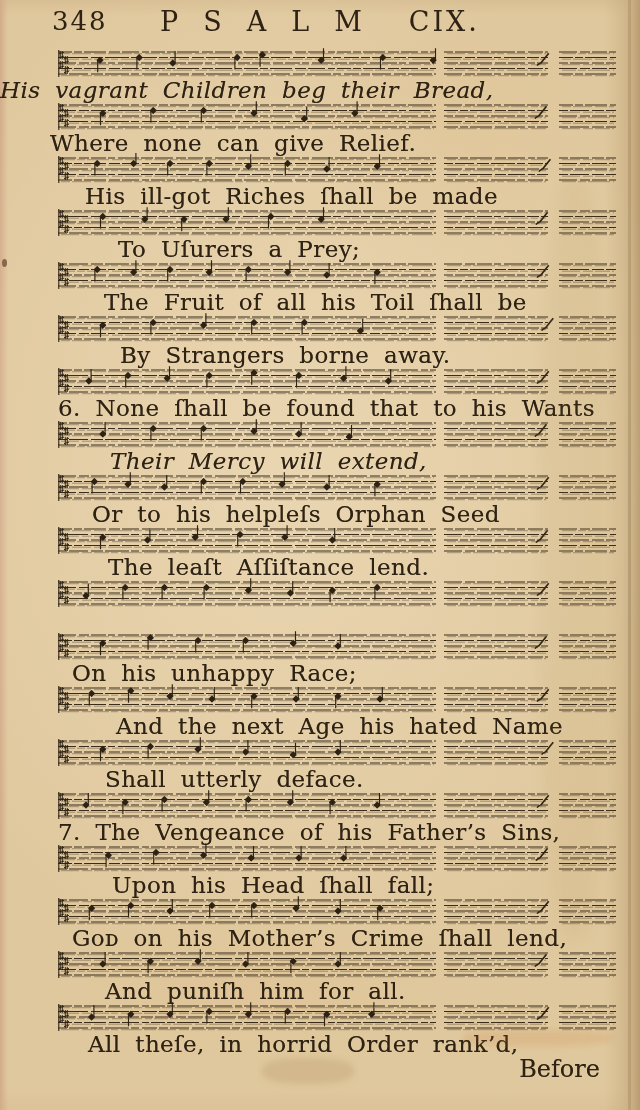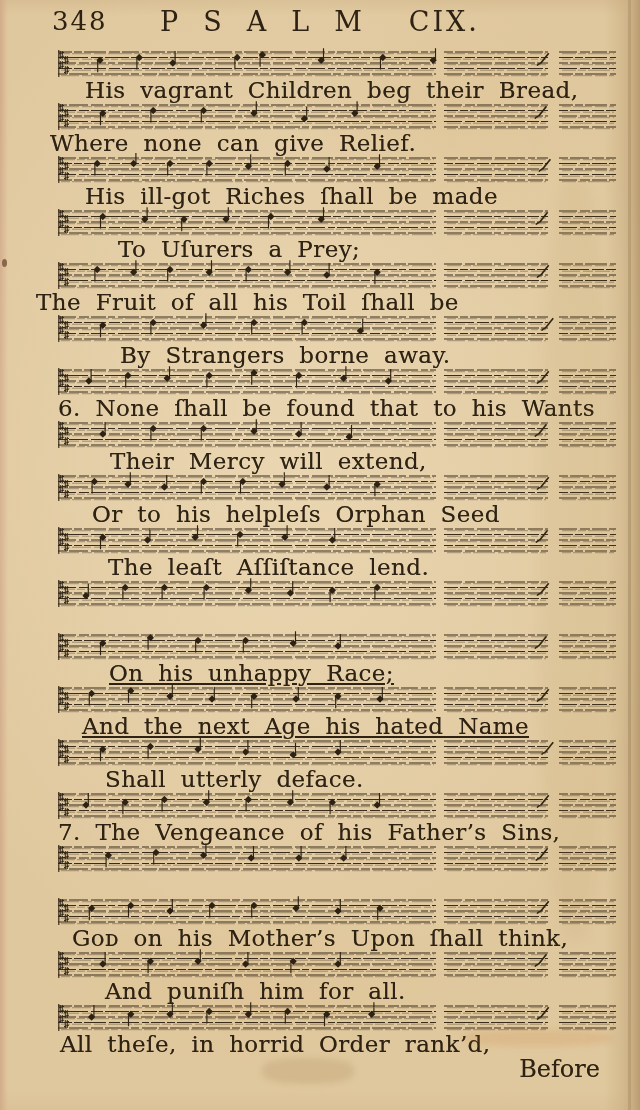--- a/index.html
+++ b/index.html
@@ -101,21 +101,21 @@
           <line x1="202.10" y1="8.25" x2="202.10" y2="19.75" stroke="var(--ink)" stroke-width="1.15"></line>
           <rect x="260.65" y="10.70" width="5.1" height="5.1" rx="0.6" fill="var(--ink)" transform="rotate(45 263.20 13.25)"></rect>
           <line x1="265.50" y1="12.75" x2="265.50" y2="1.25" stroke="var(--ink)" stroke-width="1.15"></line>
           <rect x="322.25" y="7.95" width="5.1" height="5.1" rx="0.6" fill="var(--ink)" transform="rotate(45 324.80 10.50)"></rect>
           <line x1="322.50" y1="11.00" x2="322.50" y2="22.50" stroke="var(--ink)" stroke-width="1.15"></line>
           <rect x="372.65" y="10.70" width="5.1" height="5.1" rx="0.6" fill="var(--ink)" transform="rotate(45 375.20 13.25)"></rect>
           <line x1="377.50" y1="12.75" x2="377.50" y2="1.25" stroke="var(--ink)" stroke-width="1.15"></line>
           <line x1="482.7" y1="16.3" x2="490.7" y2="6.3" stroke="var(--ink)" stroke-width="1.7"></line>
           <path d="M482.7,16.3 q-2.5,0.6 -3.6,2.4" stroke="var(--ink)" stroke-width="1.5" fill="none"></path>
         </svg>
-        <div class="lyric" style="padding-left: 85px;">His vagrant Children beg their Bread,</div>
+        <div class="lyric" style=" font-style: italic;">His vagrant Children beg their Bread,</div>
       </div>
       <div class="row">
         <svg width="560" height="34" viewBox="0 0 560 34">
           <line x1="0" y1="5" x2="378" y2="5" stroke="var(--stave)" stroke-width="1.15" stroke-dasharray="9 2 19 3 12 2 24 2 8 3 15 2"></line>
           <line x1="3" y1="6.7" x2="376" y2="6.7" stroke="var(--stave)" stroke-width="0.8" opacity="0.5" stroke-dasharray="18 3 10 2 15 2 7 3 21 2 12 2"></line>
           <line x1="386" y1="5" x2="490" y2="5" stroke="var(--stave)" stroke-width="1.15" stroke-dasharray="18 3 10 2 15 2 7 3 21 2 12 2"></line>
           <line x1="389" y1="6.7" x2="488" y2="6.7" stroke="var(--stave)" stroke-width="0.8" opacity="0.5" stroke-dasharray="14 2 8 2 22 3 11 2 17 3 7 2"></line>
           <line x1="501" y1="5" x2="558" y2="5" stroke="var(--stave)" stroke-width="1.15" stroke-dasharray="14 2 8 2 22 3 11 2 17 3 7 2"></line>
           <line x1="504" y1="6.7" x2="556" y2="6.7" stroke="var(--stave)" stroke-width="0.8" opacity="0.5" stroke-dasharray="9 2 19 3 12 2 24 2 8 3 15 2"></line>
           <line x1="0" y1="10.5" x2="378" y2="10.5" stroke="var(--stave)" stroke-width="1.15" stroke-dasharray="18 3 10 2 15 2 7 3 21 2 12 2"></line>
@@ -325,21 +325,21 @@
           <line x1="188.10" y1="11.00" x2="188.10" y2="22.50" stroke="var(--ink)" stroke-width="1.15"></line>
           <rect x="227.05" y="10.70" width="5.1" height="5.1" rx="0.6" fill="var(--ink)" transform="rotate(45 229.60 13.25)"></rect>
           <line x1="231.90" y1="12.75" x2="231.90" y2="1.25" stroke="var(--ink)" stroke-width="1.15"></line>
           <rect x="266.25" y="13.45" width="5.1" height="5.1" rx="0.6" fill="var(--ink)" transform="rotate(45 268.80 16.00)"></rect>
           <line x1="271.10" y1="15.50" x2="271.10" y2="4.00" stroke="var(--ink)" stroke-width="1.15"></line>
           <rect x="316.65" y="10.70" width="5.1" height="5.1" rx="0.6" fill="var(--ink)" transform="rotate(45 319.20 13.25)"></rect>
           <line x1="316.90" y1="13.75" x2="316.90" y2="25.25" stroke="var(--ink)" stroke-width="1.15"></line>
           <line x1="482.7" y1="16.3" x2="490.7" y2="6.3" stroke="var(--ink)" stroke-width="1.7"></line>
           <path d="M482.7,16.3 q-2.5,0.6 -3.6,2.4" stroke="var(--ink)" stroke-width="1.5" fill="none"></path>
         </svg>
-        <div class="lyric" style="padding-left: 36px;">The Fruit of all his Toil ſhall be</div>
+        <div class="lyric" style="padding-left: 104px;">The Fruit of all his Toil ſhall be</div>
       </div>
       <div class="row">
         <svg width="560" height="34" viewBox="0 0 560 34">
           <line x1="0" y1="5" x2="378" y2="5" stroke="var(--stave)" stroke-width="1.15" stroke-dasharray="18 3 10 2 15 2 7 3 21 2 12 2"></line>
           <line x1="3" y1="6.7" x2="376" y2="6.7" stroke="var(--stave)" stroke-width="0.8" opacity="0.5" stroke-dasharray="14 2 8 2 22 3 11 2 17 3 7 2"></line>
           <line x1="386" y1="5" x2="490" y2="5" stroke="var(--stave)" stroke-width="1.15" stroke-dasharray="14 2 8 2 22 3 11 2 17 3 7 2"></line>
           <line x1="389" y1="6.7" x2="488" y2="6.7" stroke="var(--stave)" stroke-width="0.8" opacity="0.5" stroke-dasharray="9 2 19 3 12 2 24 2 8 3 15 2"></line>
           <line x1="501" y1="5" x2="558" y2="5" stroke="var(--stave)" stroke-width="1.15" stroke-dasharray="9 2 19 3 12 2 24 2 8 3 15 2"></line>
           <line x1="504" y1="6.7" x2="556" y2="6.7" stroke="var(--stave)" stroke-width="0.8" opacity="0.5" stroke-dasharray="18 3 10 2 15 2 7 3 21 2 12 2"></line>
           <line x1="0" y1="10.5" x2="378" y2="10.5" stroke="var(--stave)" stroke-width="1.15" stroke-dasharray="14 2 8 2 22 3 11 2 17 3 7 2"></line>
@@ -491,21 +491,21 @@
           <line x1="143.30" y1="11.00" x2="143.30" y2="22.50" stroke="var(--ink)" stroke-width="1.15"></line>
           <rect x="193.45" y="10.70" width="5.1" height="5.1" rx="0.6" fill="var(--ink)" transform="rotate(45 196.00 13.25)"></rect>
           <line x1="198.30" y1="12.75" x2="198.30" y2="1.25" stroke="var(--ink)" stroke-width="1.15"></line>
           <rect x="238.25" y="13.45" width="5.1" height="5.1" rx="0.6" fill="var(--ink)" transform="rotate(45 240.80 16.00)"></rect>
           <line x1="243.10" y1="15.50" x2="243.10" y2="4.00" stroke="var(--ink)" stroke-width="1.15"></line>
           <rect x="288.65" y="16.20" width="5.1" height="5.1" rx="0.6" fill="var(--ink)" transform="rotate(45 291.20 18.75)"></rect>
           <line x1="293.50" y1="18.25" x2="293.50" y2="6.75" stroke="var(--ink)" stroke-width="1.15"></line>
           <line x1="480.5" y1="16.3" x2="488.5" y2="6.3" stroke="var(--ink)" stroke-width="1.7"></line>
           <path d="M480.5,16.3 q-2.5,0.6 -3.6,2.4" stroke="var(--ink)" stroke-width="1.5" fill="none"></path>
         </svg>
-        <div class="lyric" style="padding-left: 110px;">Their Mercy will extend,</div>
+        <div class="lyric" style="padding-left: 110px; font-style: italic;">Their Mercy will extend,</div>
       </div>
       <div class="row">
         <svg width="560" height="34" viewBox="0 0 560 34">
           <line x1="0" y1="5" x2="378" y2="5" stroke="var(--stave)" stroke-width="1.15" stroke-dasharray="18 3 10 2 15 2 7 3 21 2 12 2"></line>
           <line x1="3" y1="6.7" x2="376" y2="6.7" stroke="var(--stave)" stroke-width="0.8" opacity="0.5" stroke-dasharray="14 2 8 2 22 3 11 2 17 3 7 2"></line>
           <line x1="386" y1="5" x2="490" y2="5" stroke="var(--stave)" stroke-width="1.15" stroke-dasharray="14 2 8 2 22 3 11 2 17 3 7 2"></line>
           <line x1="389" y1="6.7" x2="488" y2="6.7" stroke="var(--stave)" stroke-width="0.8" opacity="0.5" stroke-dasharray="9 2 19 3 12 2 24 2 8 3 15 2"></line>
           <line x1="501" y1="5" x2="558" y2="5" stroke="var(--stave)" stroke-width="1.15" stroke-dasharray="9 2 19 3 12 2 24 2 8 3 15 2"></line>
           <line x1="504" y1="6.7" x2="556" y2="6.7" stroke="var(--stave)" stroke-width="0.8" opacity="0.5" stroke-dasharray="18 3 10 2 15 2 7 3 21 2 12 2"></line>
           <line x1="0" y1="10.5" x2="378" y2="10.5" stroke="var(--stave)" stroke-width="1.15" stroke-dasharray="14 2 8 2 22 3 11 2 17 3 7 2"></line>
@@ -714,21 +714,21 @@
           <line x1="137.70" y1="11.00" x2="137.70" y2="22.50" stroke="var(--ink)" stroke-width="1.15"></line>
           <rect x="185.05" y="7.95" width="5.1" height="5.1" rx="0.6" fill="var(--ink)" transform="rotate(45 187.60 10.50)"></rect>
           <line x1="185.30" y1="11.00" x2="185.30" y2="22.50" stroke="var(--ink)" stroke-width="1.15"></line>
           <rect x="232.65" y="10.70" width="5.1" height="5.1" rx="0.6" fill="var(--ink)" transform="rotate(45 235.20 13.25)"></rect>
           <line x1="237.50" y1="12.75" x2="237.50" y2="1.25" stroke="var(--ink)" stroke-width="1.15"></line>
           <rect x="277.45" y="13.45" width="5.1" height="5.1" rx="0.6" fill="var(--ink)" transform="rotate(45 280.00 16.00)"></rect>
           <line x1="282.30" y1="15.50" x2="282.30" y2="4.00" stroke="var(--ink)" stroke-width="1.15"></line>
           <line x1="480.5" y1="16.3" x2="488.5" y2="6.3" stroke="var(--ink)" stroke-width="1.7"></line>
           <path d="M480.5,16.3 q-2.5,0.6 -3.6,2.4" stroke="var(--ink)" stroke-width="1.5" fill="none"></path>
         </svg>
-        <div class="lyric" style="padding-left: 109px; text-decoration: underline;">On his unhappy Race;</div>
+        <div class="lyric" style="padding-left: 72px;">On his unhappy Race;</div>
       </div>
       <div class="row">
         <svg width="560" height="34" viewBox="0 0 560 34">
           <line x1="0" y1="5" x2="378" y2="5" stroke="var(--stave)" stroke-width="1.15" stroke-dasharray="14 2 8 2 22 3 11 2 17 3 7 2"></line>
           <line x1="3" y1="6.7" x2="376" y2="6.7" stroke="var(--stave)" stroke-width="0.8" opacity="0.5" stroke-dasharray="9 2 19 3 12 2 24 2 8 3 15 2"></line>
           <line x1="386" y1="5" x2="490" y2="5" stroke="var(--stave)" stroke-width="1.15" stroke-dasharray="9 2 19 3 12 2 24 2 8 3 15 2"></line>
           <line x1="389" y1="6.7" x2="488" y2="6.7" stroke="var(--stave)" stroke-width="0.8" opacity="0.5" stroke-dasharray="18 3 10 2 15 2 7 3 21 2 12 2"></line>
           <line x1="501" y1="5" x2="558" y2="5" stroke="var(--stave)" stroke-width="1.15" stroke-dasharray="18 3 10 2 15 2 7 3 21 2 12 2"></line>
           <line x1="504" y1="6.7" x2="556" y2="6.7" stroke="var(--stave)" stroke-width="0.8" opacity="0.5" stroke-dasharray="14 2 8 2 22 3 11 2 17 3 7 2"></line>
           <line x1="0" y1="10.5" x2="378" y2="10.5" stroke="var(--stave)" stroke-width="1.15" stroke-dasharray="9 2 19 3 12 2 24 2 8 3 15 2"></line>
@@ -772,21 +772,21 @@
           <line x1="193.70" y1="13.75" x2="193.70" y2="25.25" stroke="var(--ink)" stroke-width="1.15"></line>
           <rect x="235.45" y="13.45" width="5.1" height="5.1" rx="0.6" fill="var(--ink)" transform="rotate(45 238.00 16.00)"></rect>
           <line x1="240.30" y1="15.50" x2="240.30" y2="4.00" stroke="var(--ink)" stroke-width="1.15"></line>
           <rect x="277.45" y="10.70" width="5.1" height="5.1" rx="0.6" fill="var(--ink)" transform="rotate(45 280.00 13.25)"></rect>
           <line x1="277.70" y1="13.75" x2="277.70" y2="25.25" stroke="var(--ink)" stroke-width="1.15"></line>
           <rect x="319.45" y="13.45" width="5.1" height="5.1" rx="0.6" fill="var(--ink)" transform="rotate(45 322.00 16.00)"></rect>
           <line x1="324.30" y1="15.50" x2="324.30" y2="4.00" stroke="var(--ink)" stroke-width="1.15"></line>
           <line x1="482.7" y1="16.3" x2="490.7" y2="6.3" stroke="var(--ink)" stroke-width="1.7"></line>
           <path d="M482.7,16.3 q-2.5,0.6 -3.6,2.4" stroke="var(--ink)" stroke-width="1.5" fill="none"></path>
         </svg>
-        <div class="lyric" style="padding-left: 82px; text-decoration: underline;">And the next Age his hated Name</div>
+        <div class="lyric" style="padding-left: 116px;">And the next Age his hated Name</div>
       </div>
       <div class="row">
         <svg width="560" height="34" viewBox="0 0 560 34">
           <line x1="0" y1="5" x2="378" y2="5" stroke="var(--stave)" stroke-width="1.15" stroke-dasharray="9 2 19 3 12 2 24 2 8 3 15 2"></line>
           <line x1="3" y1="6.7" x2="376" y2="6.7" stroke="var(--stave)" stroke-width="0.8" opacity="0.5" stroke-dasharray="18 3 10 2 15 2 7 3 21 2 12 2"></line>
           <line x1="386" y1="5" x2="490" y2="5" stroke="var(--stave)" stroke-width="1.15" stroke-dasharray="18 3 10 2 15 2 7 3 21 2 12 2"></line>
           <line x1="389" y1="6.7" x2="488" y2="6.7" stroke="var(--stave)" stroke-width="0.8" opacity="0.5" stroke-dasharray="14 2 8 2 22 3 11 2 17 3 7 2"></line>
           <line x1="501" y1="5" x2="558" y2="5" stroke="var(--stave)" stroke-width="1.15" stroke-dasharray="14 2 8 2 22 3 11 2 17 3 7 2"></line>
           <line x1="504" y1="6.7" x2="556" y2="6.7" stroke="var(--stave)" stroke-width="0.8" opacity="0.5" stroke-dasharray="9 2 19 3 12 2 24 2 8 3 15 2"></line>
           <line x1="0" y1="10.5" x2="378" y2="10.5" stroke="var(--stave)" stroke-width="1.15" stroke-dasharray="18 3 10 2 15 2 7 3 21 2 12 2"></line>
@@ -938,20 +938,21 @@
           <line x1="147.90" y1="12.75" x2="147.90" y2="1.25" stroke="var(--ink)" stroke-width="1.15"></line>
           <rect x="190.65" y="13.45" width="5.1" height="5.1" rx="0.6" fill="var(--ink)" transform="rotate(45 193.20 16.00)"></rect>
           <line x1="195.50" y1="15.50" x2="195.50" y2="4.00" stroke="var(--ink)" stroke-width="1.15"></line>
           <rect x="238.25" y="13.45" width="5.1" height="5.1" rx="0.6" fill="var(--ink)" transform="rotate(45 240.80 16.00)"></rect>
           <line x1="243.10" y1="15.50" x2="243.10" y2="4.00" stroke="var(--ink)" stroke-width="1.15"></line>
           <rect x="283.05" y="13.45" width="5.1" height="5.1" rx="0.6" fill="var(--ink)" transform="rotate(45 285.60 16.00)"></rect>
           <line x1="287.90" y1="15.50" x2="287.90" y2="4.00" stroke="var(--ink)" stroke-width="1.15"></line>
           <line x1="481.6" y1="16.3" x2="489.6" y2="6.3" stroke="var(--ink)" stroke-width="1.7"></line>
           <path d="M481.6,16.3 q-2.5,0.6 -3.6,2.4" stroke="var(--ink)" stroke-width="1.5" fill="none"></path>
         </svg>
+        <div class="lyric" style="padding-left: 112px;">Upon his Head ſhall fall;</div>
       </div>
       <div class="row">
         <svg width="560" height="34" viewBox="0 0 560 34">
           <line x1="0" y1="5" x2="378" y2="5" stroke="var(--stave)" stroke-width="1.15" stroke-dasharray="9 2 19 3 12 2 24 2 8 3 15 2"></line>
           <line x1="3" y1="6.7" x2="376" y2="6.7" stroke="var(--stave)" stroke-width="0.8" opacity="0.5" stroke-dasharray="18 3 10 2 15 2 7 3 21 2 12 2"></line>
           <line x1="386" y1="5" x2="490" y2="5" stroke="var(--stave)" stroke-width="1.15" stroke-dasharray="18 3 10 2 15 2 7 3 21 2 12 2"></line>
           <line x1="389" y1="6.7" x2="488" y2="6.7" stroke="var(--stave)" stroke-width="0.8" opacity="0.5" stroke-dasharray="14 2 8 2 22 3 11 2 17 3 7 2"></line>
           <line x1="501" y1="5" x2="558" y2="5" stroke="var(--stave)" stroke-width="1.15" stroke-dasharray="14 2 8 2 22 3 11 2 17 3 7 2"></line>
           <line x1="504" y1="6.7" x2="556" y2="6.7" stroke="var(--stave)" stroke-width="0.8" opacity="0.5" stroke-dasharray="9 2 19 3 12 2 24 2 8 3 15 2"></line>
           <line x1="0" y1="10.5" x2="378" y2="10.5" stroke="var(--stave)" stroke-width="1.15" stroke-dasharray="18 3 10 2 15 2 7 3 21 2 12 2"></line>
@@ -995,21 +996,21 @@
           <line x1="193.70" y1="11.00" x2="193.70" y2="22.50" stroke="var(--ink)" stroke-width="1.15"></line>
           <rect x="235.45" y="10.70" width="5.1" height="5.1" rx="0.6" fill="var(--ink)" transform="rotate(45 238.00 13.25)"></rect>
           <line x1="240.30" y1="12.75" x2="240.30" y2="1.25" stroke="var(--ink)" stroke-width="1.15"></line>
           <rect x="277.45" y="13.45" width="5.1" height="5.1" rx="0.6" fill="var(--ink)" transform="rotate(45 280.00 16.00)"></rect>
           <line x1="282.30" y1="15.50" x2="282.30" y2="4.00" stroke="var(--ink)" stroke-width="1.15"></line>
           <rect x="319.45" y="10.70" width="5.1" height="5.1" rx="0.6" fill="var(--ink)" transform="rotate(45 322.00 13.25)"></rect>
           <line x1="319.70" y1="13.75" x2="319.70" y2="25.25" stroke="var(--ink)" stroke-width="1.15"></line>
           <line x1="482.7" y1="16.3" x2="490.7" y2="6.3" stroke="var(--ink)" stroke-width="1.7"></line>
           <path d="M482.7,16.3 q-2.5,0.6 -3.6,2.4" stroke="var(--ink)" stroke-width="1.5" fill="none"></path>
         </svg>
-        <div class="lyric" style="padding-left: 72px;">Gᴏᴅ on his Mother’s Upon ſhall think,</div>
+        <div class="lyric" style="padding-left: 72px;">Gᴏᴅ on his Mother’s Crime ſhall lend,</div>
       </div>
       <div class="row">
         <svg width="560" height="34" viewBox="0 0 560 34">
           <line x1="0" y1="5" x2="378" y2="5" stroke="var(--stave)" stroke-width="1.15" stroke-dasharray="18 3 10 2 15 2 7 3 21 2 12 2"></line>
           <line x1="3" y1="6.7" x2="376" y2="6.7" stroke="var(--stave)" stroke-width="0.8" opacity="0.5" stroke-dasharray="14 2 8 2 22 3 11 2 17 3 7 2"></line>
           <line x1="386" y1="5" x2="490" y2="5" stroke="var(--stave)" stroke-width="1.15" stroke-dasharray="14 2 8 2 22 3 11 2 17 3 7 2"></line>
           <line x1="389" y1="6.7" x2="488" y2="6.7" stroke="var(--stave)" stroke-width="0.8" opacity="0.5" stroke-dasharray="9 2 19 3 12 2 24 2 8 3 15 2"></line>
           <line x1="501" y1="5" x2="558" y2="5" stroke="var(--stave)" stroke-width="1.15" stroke-dasharray="9 2 19 3 12 2 24 2 8 3 15 2"></line>
           <line x1="504" y1="6.7" x2="556" y2="6.7" stroke="var(--stave)" stroke-width="0.8" opacity="0.5" stroke-dasharray="18 3 10 2 15 2 7 3 21 2 12 2"></line>
           <line x1="0" y1="10.5" x2="378" y2="10.5" stroke="var(--stave)" stroke-width="1.15" stroke-dasharray="14 2 8 2 22 3 11 2 17 3 7 2"></line>
@@ -1107,21 +1108,21 @@
           <line x1="192.70" y1="12.75" x2="192.70" y2="1.25" stroke="var(--ink)" stroke-width="1.15"></line>
           <rect x="227.05" y="7.95" width="5.1" height="5.1" rx="0.6" fill="var(--ink)" transform="rotate(45 229.60 10.50)"></rect>
           <line x1="227.30" y1="11.00" x2="227.30" y2="22.50" stroke="var(--ink)" stroke-width="1.15"></line>
           <rect x="266.25" y="10.70" width="5.1" height="5.1" rx="0.6" fill="var(--ink)" transform="rotate(45 268.80 13.25)"></rect>
           <line x1="266.50" y1="13.75" x2="266.50" y2="25.25" stroke="var(--ink)" stroke-width="1.15"></line>
           <rect x="311.05" y="10.70" width="5.1" height="5.1" rx="0.6" fill="var(--ink)" transform="rotate(45 313.60 13.25)"></rect>
           <line x1="315.90" y1="12.75" x2="315.90" y2="1.25" stroke="var(--ink)" stroke-width="1.15"></line>
           <line x1="482.7" y1="16.3" x2="490.7" y2="6.3" stroke="var(--ink)" stroke-width="1.7"></line>
           <path d="M482.7,16.3 q-2.5,0.6 -3.6,2.4" stroke="var(--ink)" stroke-width="1.5" fill="none"></path>
         </svg>
-        <div class="lyric" style="padding-left: 60px;">All theſe, in horrid Order rank’d,</div>
+        <div class="lyric" style="padding-left: 88px;">All theſe, in horrid Order rank’d,</div>
       </div>
     </div>
 
   <div class="catchword">Before</div>
 
   <div class="gutter"></div>
   <div class="speck"></div>
   <div class="smudge a"></div>
   <div class="smudge b"></div>
   <div class="smudge c"></div>

